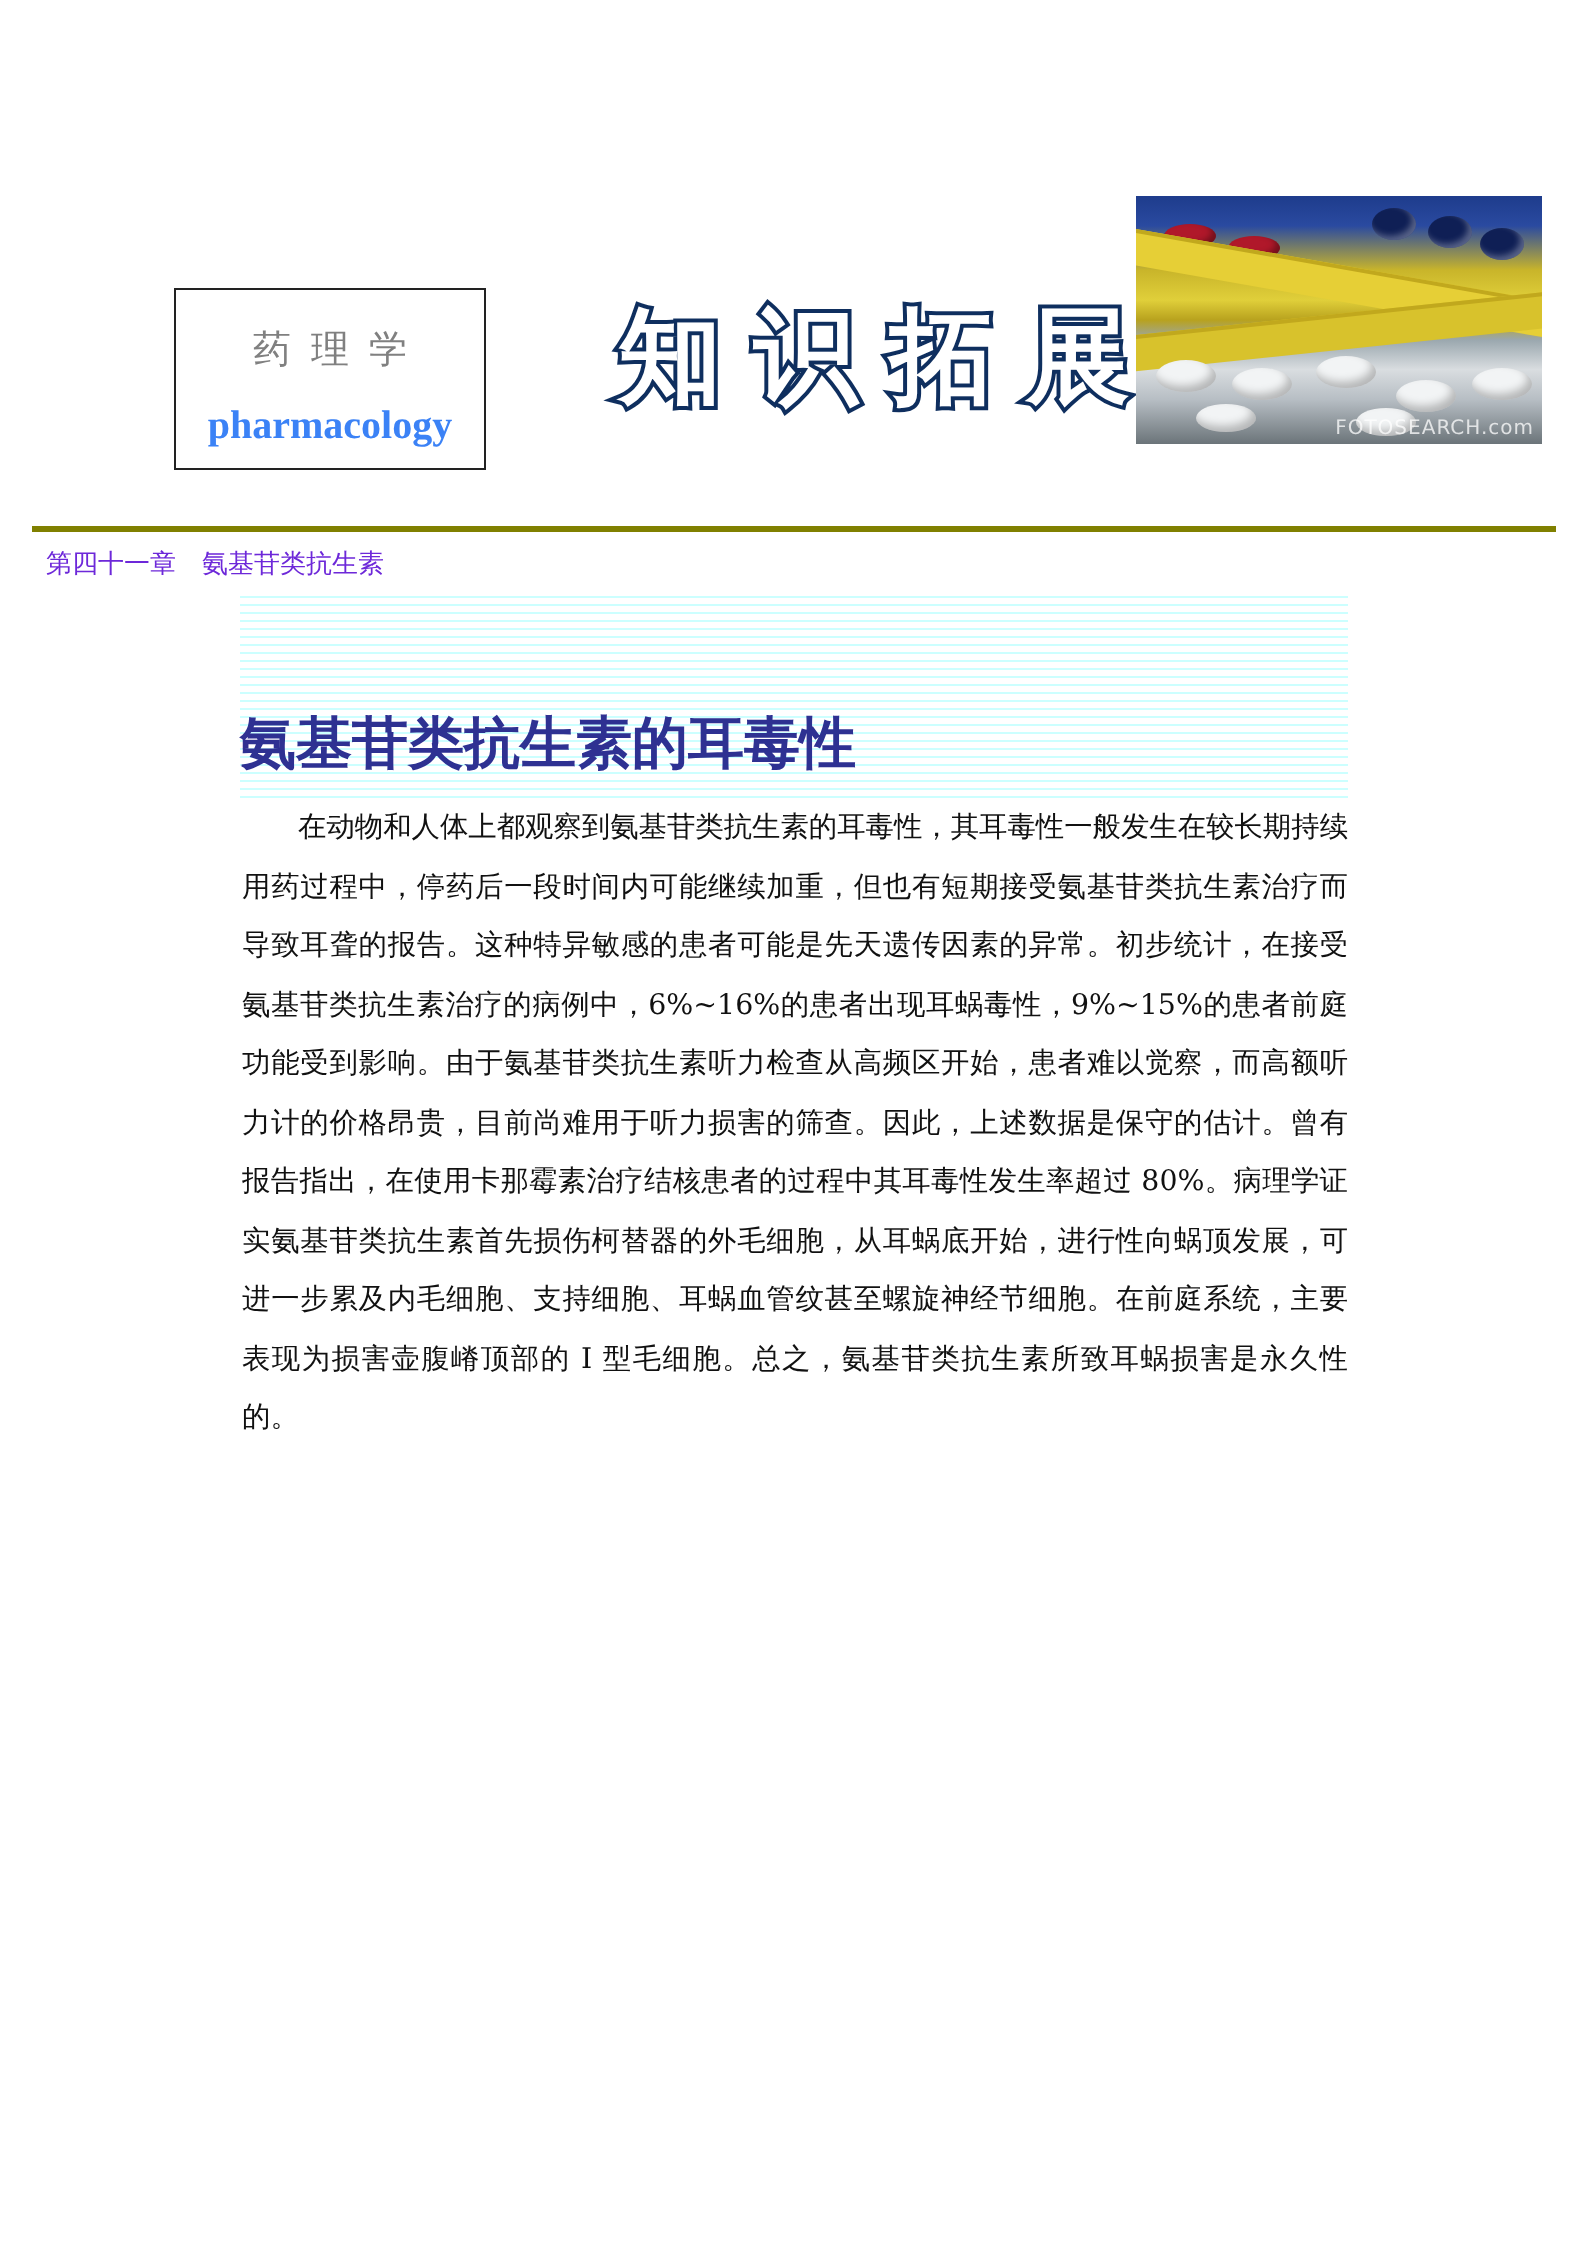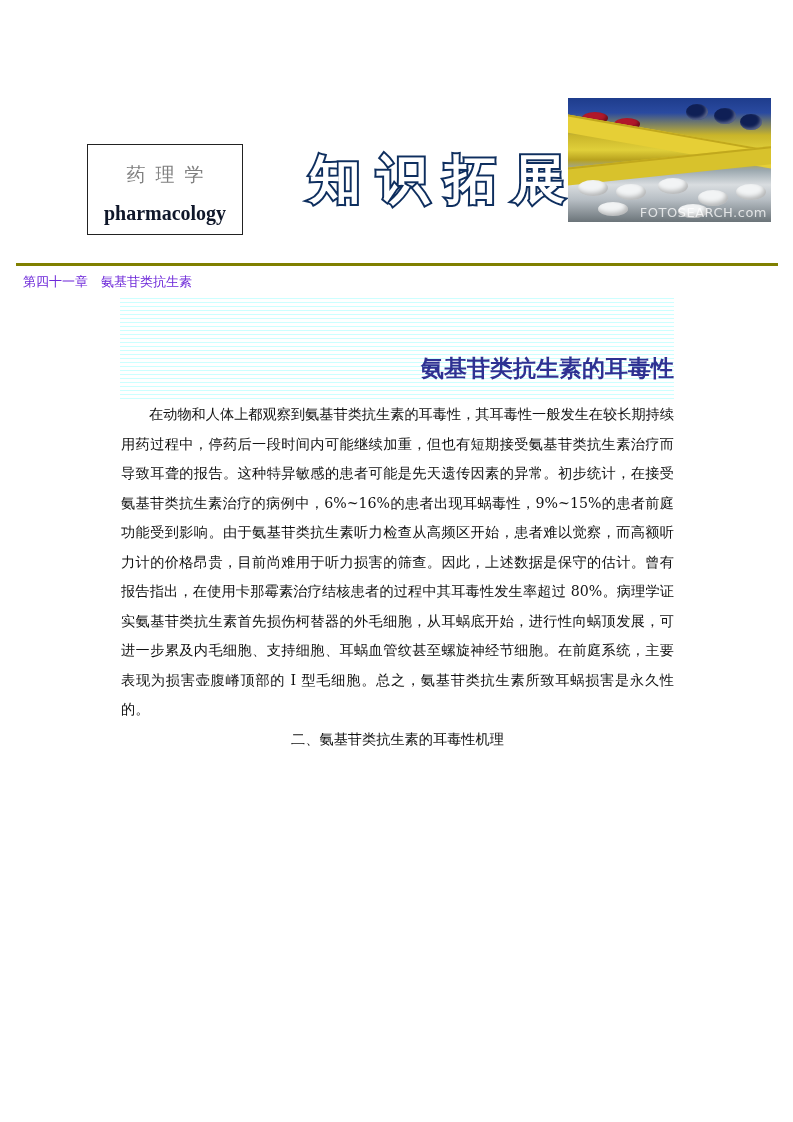--- a/index.html
+++ b/index.html
@@ -3,50 +3,50 @@
 <meta charset="utf-8">
 <style>
   html, body { margin: 0; padding: 0; background: #ffffff; }
   body { width: 793px; height: 1122px; position: relative; overflow: hidden;
          font-family: "DejaVu Serif", "Liberation Serif", serif; color: #111; }
 
   .brand-box { position: absolute; left: 87px; top: 144px; width: 156px; height: 91px;
                border: 1px solid #222; box-sizing: border-box; text-align: center; }
   .brand-cn { margin-top: 17px; font-size: 19px; color: #808080; letter-spacing: 10px;
               font-family: "DejaVu Sans", sans-serif; padding-left: 10px; }
-  .brand-en { margin-top: 14px; font-size: 20px; font-weight: bold; color: #0f172a;
+  .brand-en { margin-top: 14px; font-size: 20px; font-weight: bold; color: #3b82f6;
               font-family: "Liberation Serif", serif; }
 
   .banner-title { position: absolute; left: 304px; top: 146px; display: flex; gap: 6px; }
   .banner-char { font-family: "DejaVu Sans", sans-serif; font-weight: bold; font-size: 52px;
                  line-height: 66px; color: #ffffff;
                  -webkit-text-stroke: 4px #0f2f5f; paint-order: stroke fill;
                  text-shadow: 0 0 1px #0f2f5f; width: 62px; text-align: center; }
 
   .photo { position: absolute; left: 568px; top: 98px; width: 203px; height: 124px; overflow: hidden;
            background: linear-gradient(180deg, #1e3c8c 0%, #2a4aa0 12%, #c9b52a 30%, #e0cf3a 42%, #b8a21e 50%, #9aa7ae 58%, #d9dde0 70%, #b7bec4 82%, #6b7479 100%); }
   .photo .band { position: absolute; left: -20px; width: 260px; height: 16px; background: #e6cf36;
                  transform: rotate(10deg); border-top: 2px solid #c1a81d; }
   .photo .band.b1 { top: 36px; }
   .photo .band.b2 { top: 58px; transform: rotate(-6deg); background: #d8c22c; }
   .photo .pill { position: absolute; border-radius: 50%; background: #f2f4f5; box-shadow: inset -2px -3px 4px rgba(0,0,0,0.25); }
   .photo .red { background: #b0182a; box-shadow: inset -2px -2px 3px rgba(0,0,0,0.35); }
   .photo .blue { background: #0f1f55; box-shadow: inset -2px -2px 3px rgba(255,255,255,0.3); }
-  .photo .wm { position: absolute; right: 4px; bottom: 2px; font-size: 13px; color: rgba(255,255,255,0.75);
+  .photo .wm { position: absolute; right: 4px; bottom: 2px; font-size: 10px; color: rgba(255,255,255,0.75);
                font-family: "DejaVu Sans", sans-serif; letter-spacing: 0.5px; }
 
   .divider { position: absolute; left: 16px; top: 263px; width: 762px; height: 3px; background: #808000; }
 
   .chapter { position: absolute; left: 23px; top: 273px; font-size: 13px; color: #6d28d9;
              font-family: "DejaVu Sans", sans-serif; white-space: pre; }
 
   .title-block { position: absolute; left: 120px; top: 298px; width: 554px; height: 102px;
                  background: repeating-linear-gradient(180deg, #ccffff 0px, #ccffff 1px, #ffffff 1px, #ffffff 4px); }
-  .article-title { position: absolute; left: 0; right: 0; top: 55px; text-align: right;
-                   font-size: 23px; font-weight: bold; color: #2e3192;
+  .article-title { position: absolute; left: 0; right: 0; top: 55px; text-align: left;
+                   font-size: 28px; font-weight: bold; color: #2e3192;
                    font-family: "DejaVu Sans", sans-serif; }
 
   .content { position: absolute; left: 121px; top: 400px; width: 553px; }
   .para { margin: 0; font-size: 14.2px; line-height: 29.5px; text-indent: 28px; text-align: justify;
           font-family: "DejaVu Serif", "Liberation Serif", serif; color: #111; }
   .section-head { margin: 0; font-size: 14.2px; line-height: 29.5px; text-align: center;
                   font-family: "DejaVu Serif", "Liberation Serif", serif; color: #111; }
 </style>
 </head>
 <body>
@@ -84,14 +84,13 @@
 <div class="divider"></div>
 
 <div class="chapter">第四十一章　氨基苷类抗生素</div>
 
 <div class="title-block">
   <div class="article-title">氨基苷类抗生素的耳毒性</div>
 </div>
 
 <div class="content">
   <p class="para">在动物和人体上都观察到氨基苷类抗生素的耳毒性，其耳毒性一般发生在较长期持续用药过程中，停药后一段时间内可能继续加重，但也有短期接受氨基苷类抗生素治疗而导致耳聋的报告。这种特异敏感的患者可能是先天遗传因素的异常。初步统计，在接受氨基苷类抗生素治疗的病例中，6%~16%的患者出现耳蜗毒性，9%~15%的患者前庭功能受到影响。由于氨基苷类抗生素听力检查从高频区开始，患者难以觉察，而高额听力计的价格昂贵，目前尚难用于听力损害的筛查。因此，上述数据是保守的估计。曾有报告指出，在使用卡那霉素治疗结核患者的过程中其耳毒性发生率超过 80%。病理学证实氨基苷类抗生素首先损伤柯替器的外毛细胞，从耳蜗底开始，进行性向蜗顶发展，可进一步累及内毛细胞、支持细胞、耳蜗血管纹甚至螺旋神经节细胞。在前庭系统，主要表现为损害壶腹嵴顶部的 I 型毛细胞。总之，氨基苷类抗生素所致耳蜗损害是永久性的。</p>
-  <p class="section-head">二、氨基苷类抗生素的耳毒性机理</p>
 </div>
 
 </body></html>

